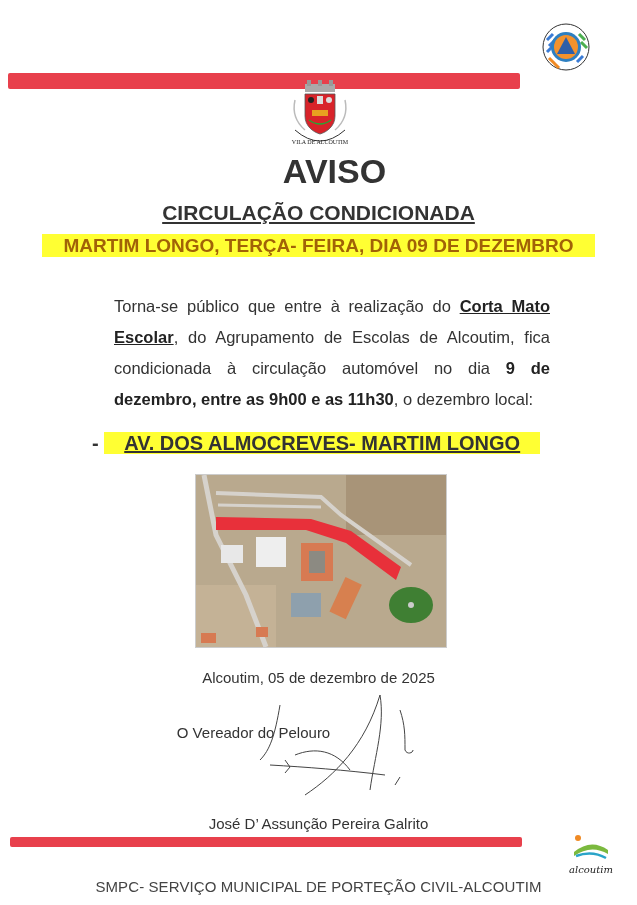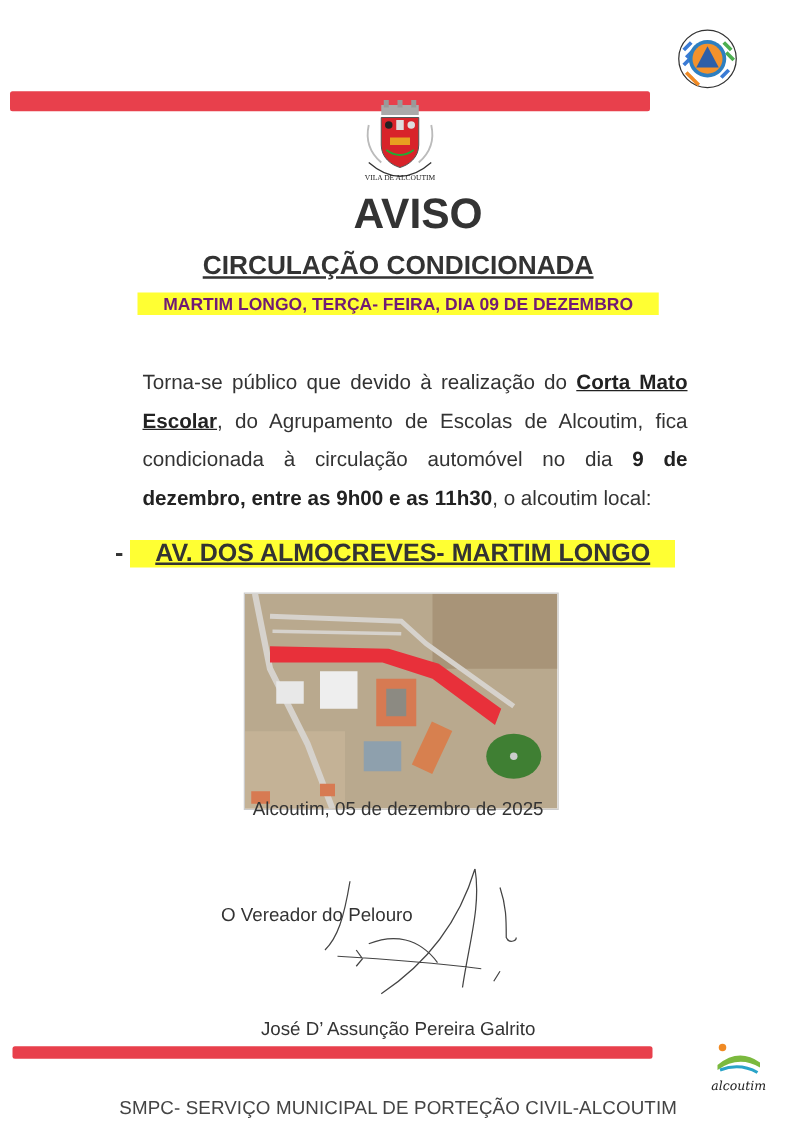--- a/index.html
+++ b/index.html
@@ -10,31 +10,31 @@
   .abs { position: absolute; }
   .redbar { background: #e8404c; border-radius: 2px; }
   #top-bar { left: 8px; top: 73px; width: 512px; height: 16px; }
   #bottom-bar { left: 10px; top: 837px; width: 512px; height: 10px; }
   #pc-logo { left: 541px; top: 22px; width: 50px; height: 60px; }
   #coat { left: 285px; top: 80px; width: 70px; height: 70px; }
   .center { left: 0; width: 637px; text-align: center; }
   #title { top: 152px; font-size: 34px; font-weight: bold; color: #333; padding-left: 16px; }
   #subtitle { top: 201px; font-size: 21px; font-weight: bold; color: #333; text-decoration: underline; }
   #dateline-wrap { top: 235px; }
-  #dateline { background: #ffff33; font-size: 14px; font-weight: bold; color: #701a75; padding: 1px 21px; }
+  #dateline { background: #ffff33; font-size: 19px; font-weight: bold; color: #a16207; padding: 1px 21px; }
   #body-text {
     left: 114px; top: 291px; width: 436px; font-size: 16.5px; line-height: 31px;
     text-align: justify; color: #333;
   }
   #body-text b { color: #222; }
   #body-text u { text-decoration: underline; }
   #location-line { left: 92px; top: 432px; font-size: 20px; font-weight: bold; color: #333; }
   #location { background: #ffff33; text-decoration: underline; padding: 0 20px; }
   #map { left: 195px; top: 474px; width: 250px; height: 172px; border: 1px solid #ccc; overflow: hidden; }
-  #place-date { top: 639px; font-size: 15px; color: #333; }
+  #place-date { top: 669px; font-size: 15px; color: #333; }
   #role { top: 724px; font-size: 15px; color: #333; left: 0; width: 507px; text-align: center; }
   #name { top: 791px; font-size: 15px; color: #333; margin-top: 24px; }
   #signature { left: 255px; top: 695px; width: 160px; height: 120px; pointer-events: none; }
   #footer { top: 878px; font-size: 15px; color: #444; letter-spacing: 0.1px; }
   #alcoutim-logo { left: 566px; top: 832px; width: 50px; height: 50px; }
   #alcoutim-logo .txt { position: absolute; left: 0; top: 32px; width: 50px; text-align: center;
     font-family: "DejaVu Serif", serif; font-style: italic; font-size: 10px; color: #222; }
 </style>
 </head>
 <body>
@@ -71,21 +71,21 @@
     <text x="35" y="64" font-size="6" text-anchor="middle" font-family="Liberation Serif, serif" fill="#222">VILA DE ALCOUTIM</text>
   </svg>
 </div>
 
 <div class="abs center" id="title">AVISO</div>
 <div class="abs center" id="subtitle">CIRCULAÇÃO CONDICIONADA</div>
 <div class="abs center" id="dateline-wrap">
   <span id="dateline">MARTIM LONGO, TERÇA- FEIRA, DIA 09 DE DEZEMBRO</span>
 </div>
 
-<div class="abs" id="body-text"><span>Torna-se público que devido à realização do </span><b><u>Corta Mato Escolar</u></b><span>, do Agrupamento de Escolas de Alcoutim, fica condicionada à circulação automóvel no dia </span><b>9 de dezembro, entre as 9h00 e as 11h30</b><span>, o alcoutim local:</span></div>
+<div class="abs" id="body-text"><span>Torna-se público que entre à realização do </span><b><u>Corta Mato Escolar</u></b><span>, do Agrupamento de Escolas de Alcoutim, fica condicionada à circulação automóvel no dia </span><b>9 de dezembro, entre as 9h00 e as 11h30</b><span>, o dezembro local:</span></div>
 
 <div class="abs" id="location-line">
   <span>-</span>
   <span id="location">AV. DOS ALMOCREVES- MARTIM LONGO</span>
 </div>
 
 <div class="abs" id="map">
   <svg width="250" height="172" viewBox="0 0 250 172">
     <rect width="250" height="172" fill="#b9a98e"></rect>
     <rect x="0" y="110" width="80" height="62" fill="#c4b296"></rect>

